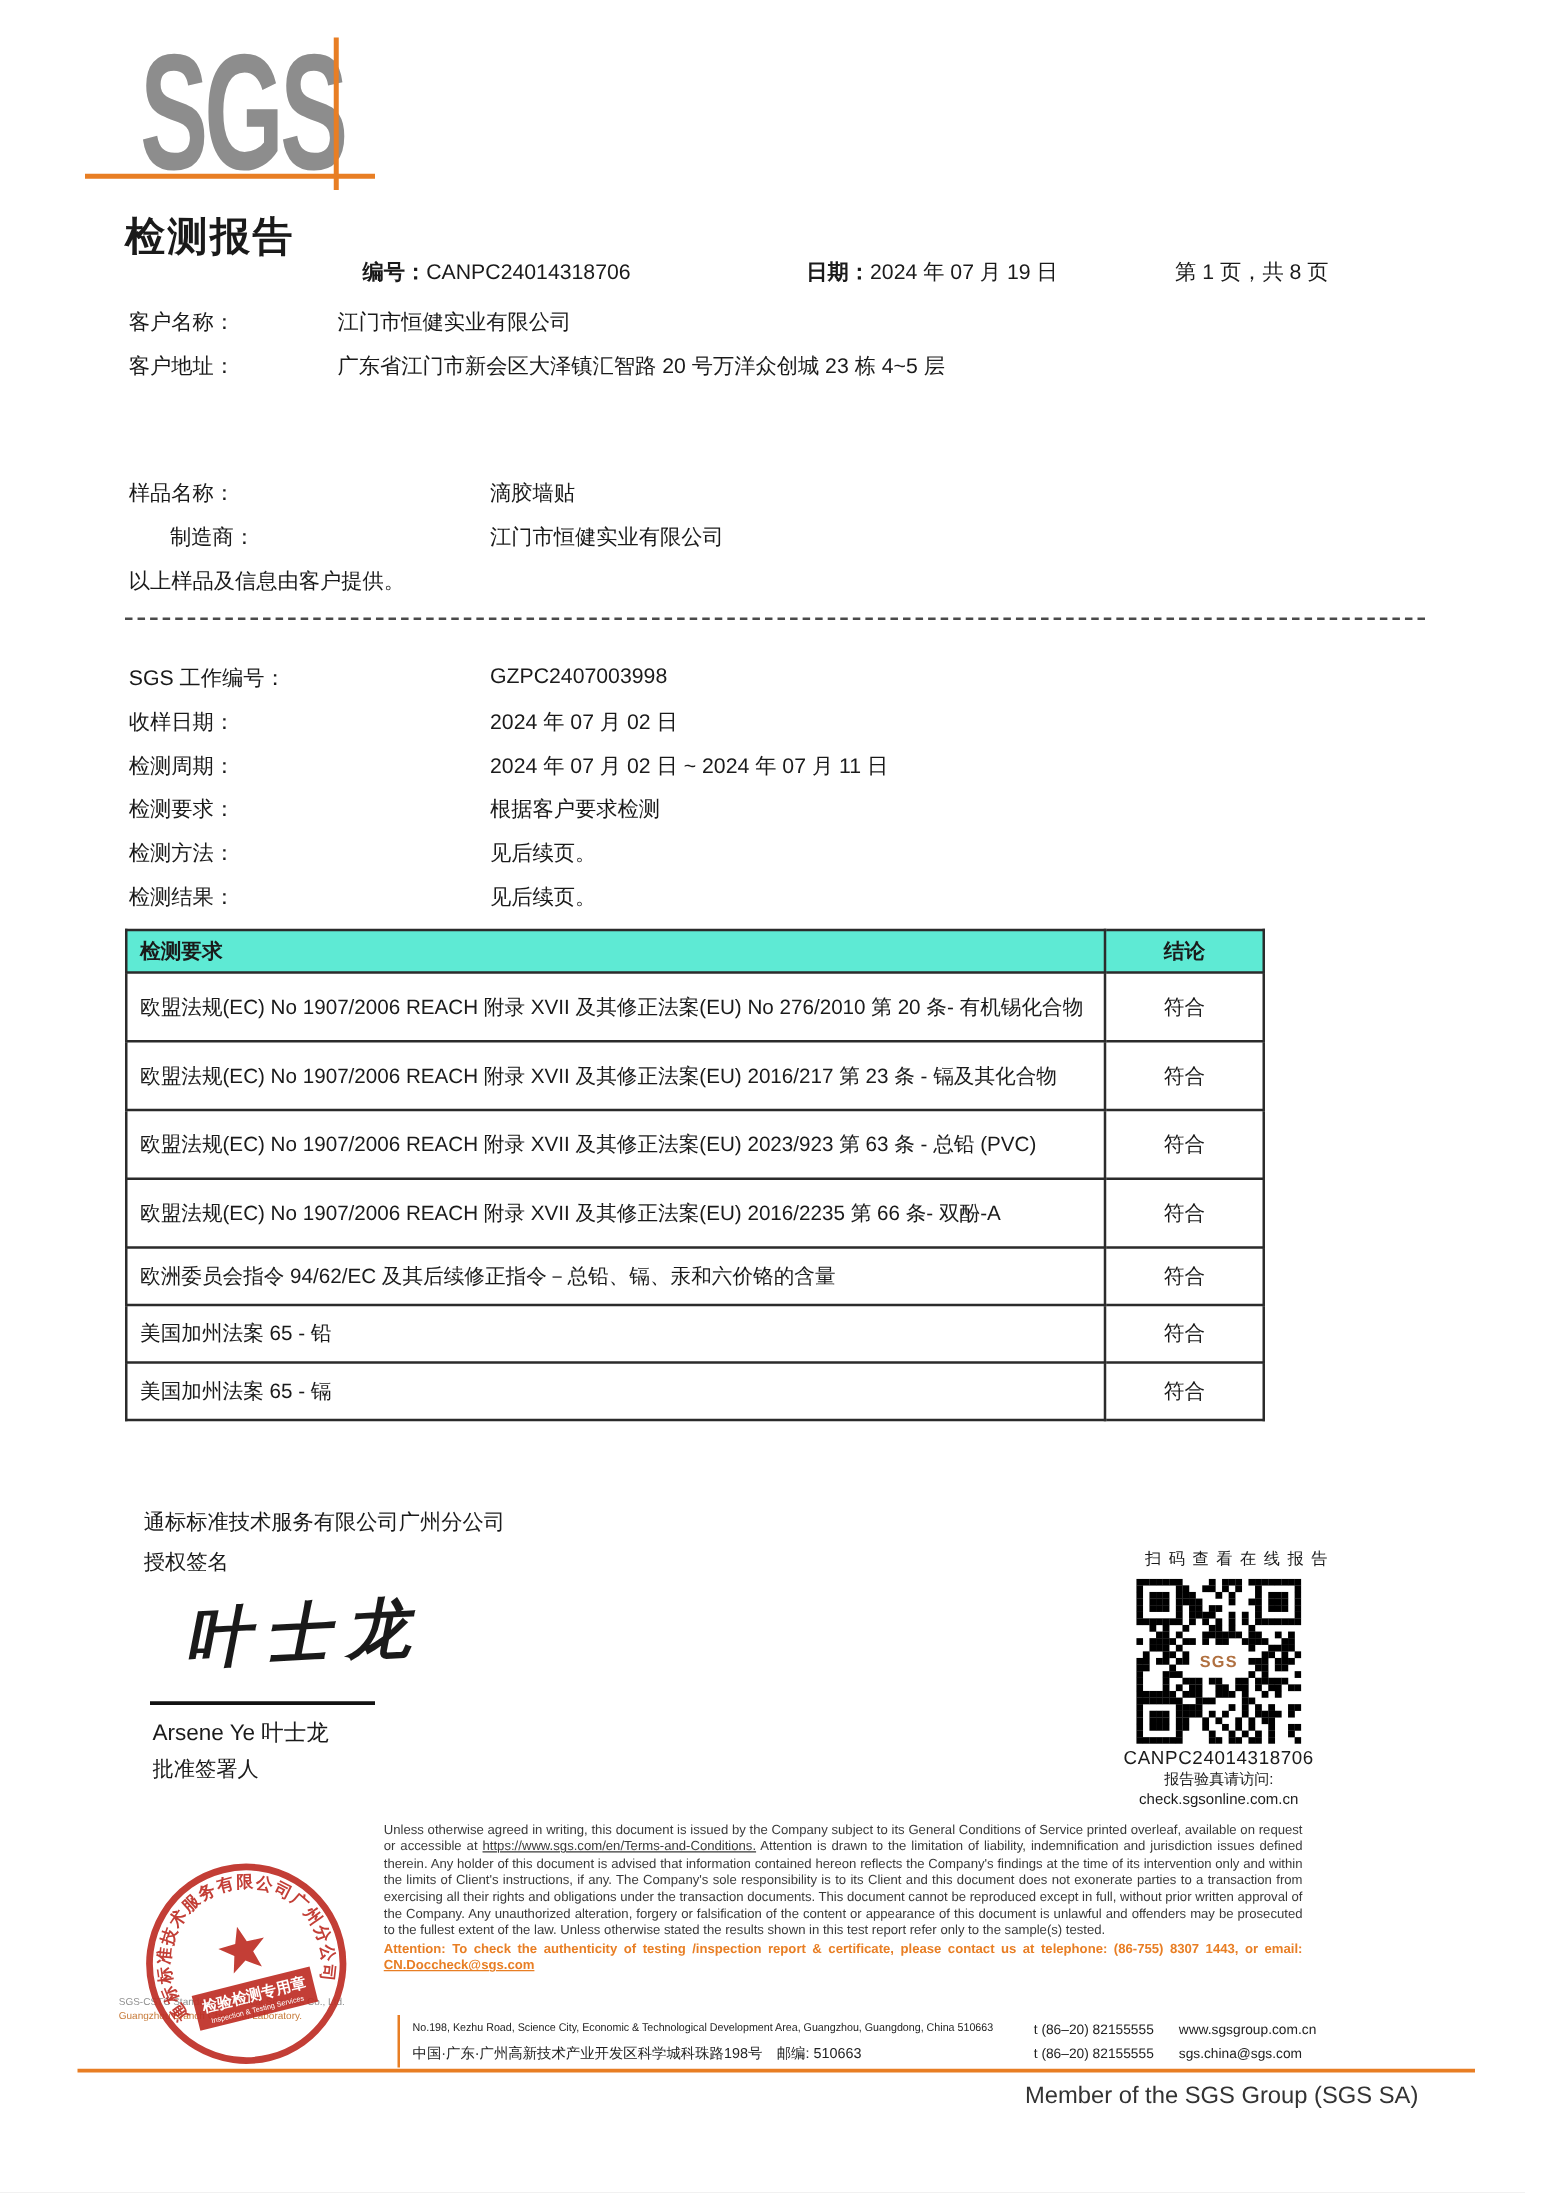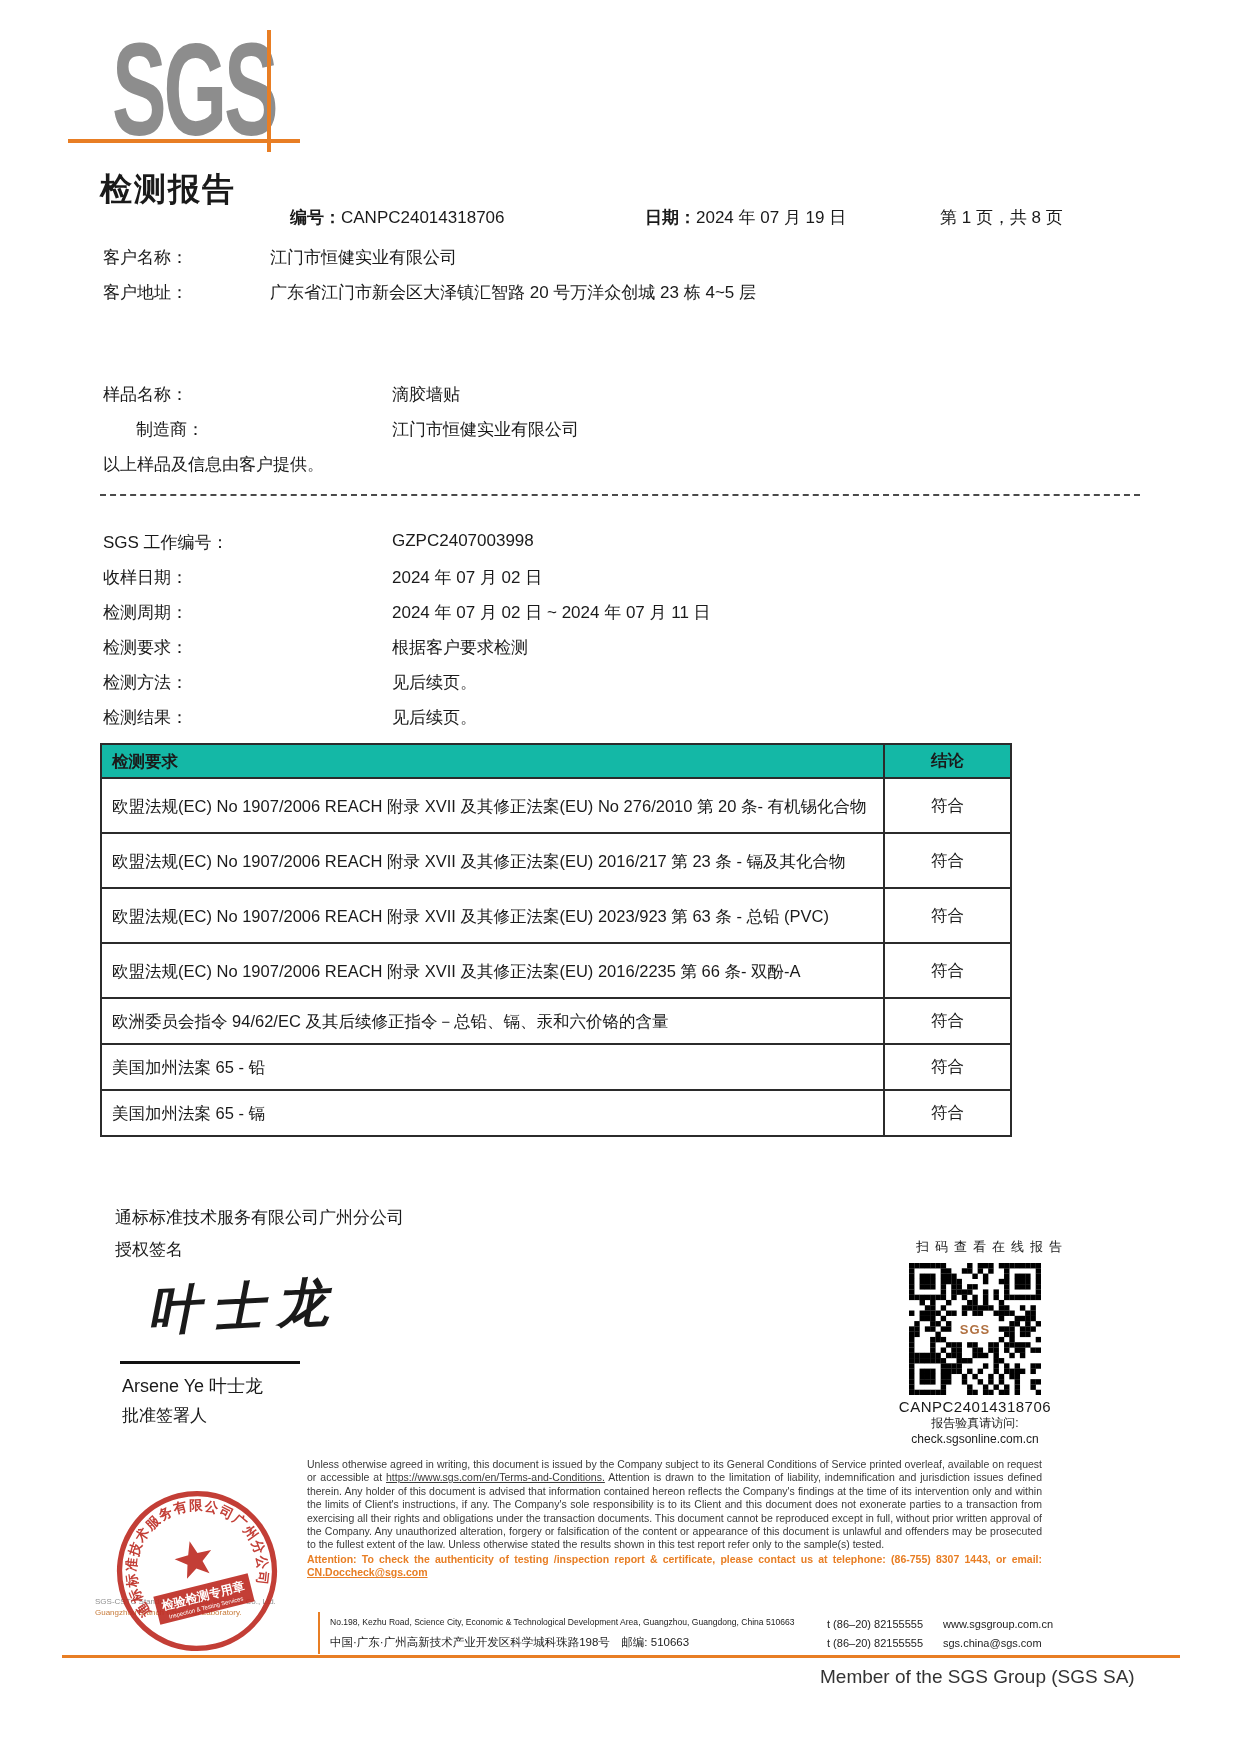--- a/index.html
+++ b/index.html
@@ -16,21 +16,21 @@
   .hdr b{font-weight:bold;}
   
   .lv{position:absolute;font-size:17px;white-space:nowrap;}
   
   .dash-sep{position:absolute;left:100px;top:494px;width:1040px;border-top:2px dashed #4a4a4a;}
   
   .rt{position:absolute;left:100px;top:743px;width:910px;border-collapse:collapse;table-layout:fixed;
       font-size:16.5px;}
   .rt th,.rt td{border:2px solid #2b2b2b;}
   .rt tr.h{height:28px;}
-  .rt tr.h th{background:#14b8a6;font-weight:bold;}
+  .rt tr.h th{background:#5eead4;font-weight:bold;}
   .rt th.req,.rt td.req{text-align:left;padding:3px 10px;line-height:26px;}
   .rt th.con,.rt td.con{text-align:center;padding:0 2px;}
   .rt tr.r2{height:55px;}
   .rt tr.r1{height:46px;}
   
   .handwrite{position:absolute;left:148px;top:1272px;font-family:"DejaVu Serif","Liberation Serif",serif;
              font-style:italic;font-weight:bold;font-size:52px;letter-spacing:12px;transform:rotate(-3deg);}
   .sig-line{position:absolute;left:120px;top:1361px;width:180px;height:3px;background:#111;}
   
   .qr-wrap{position:absolute;left:895px;top:1238px;width:160px;text-align:center;}

